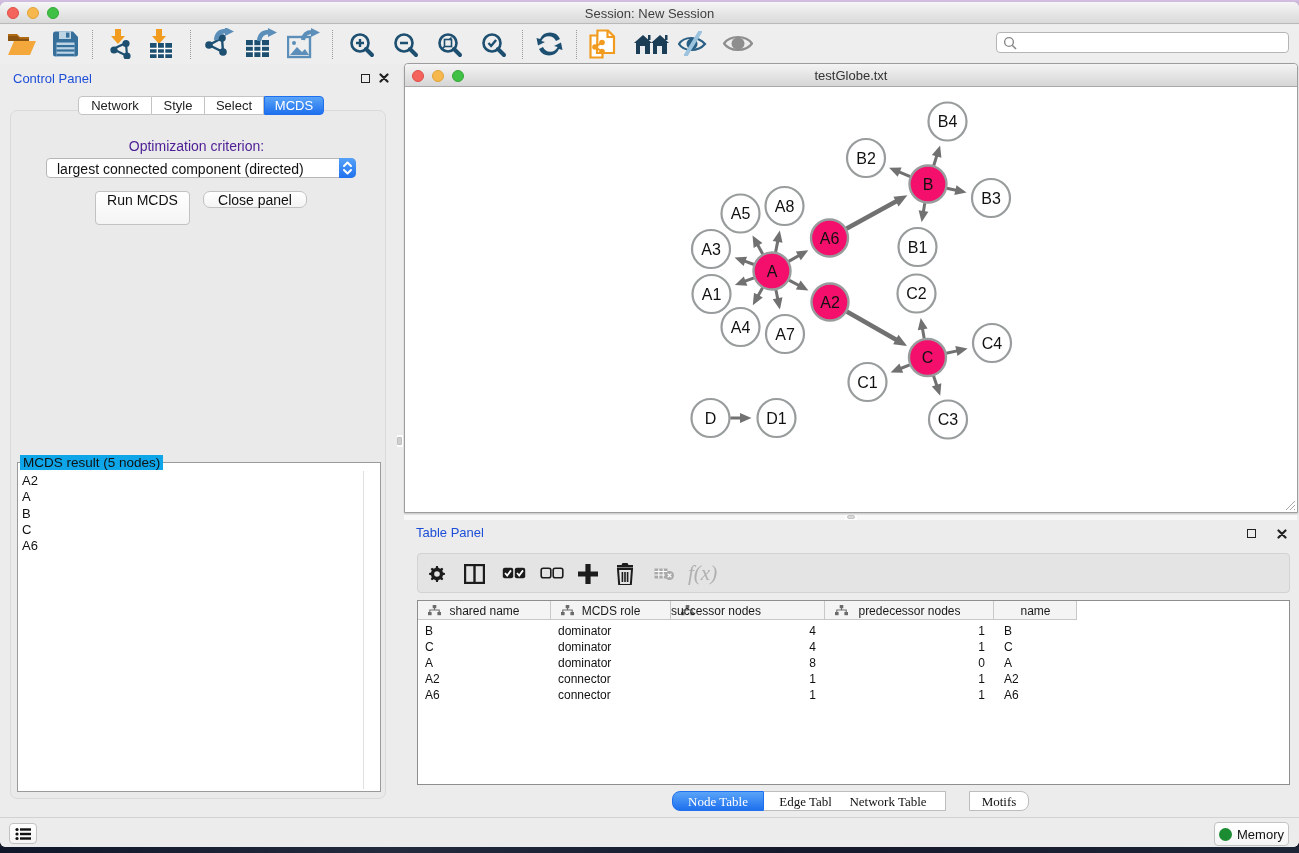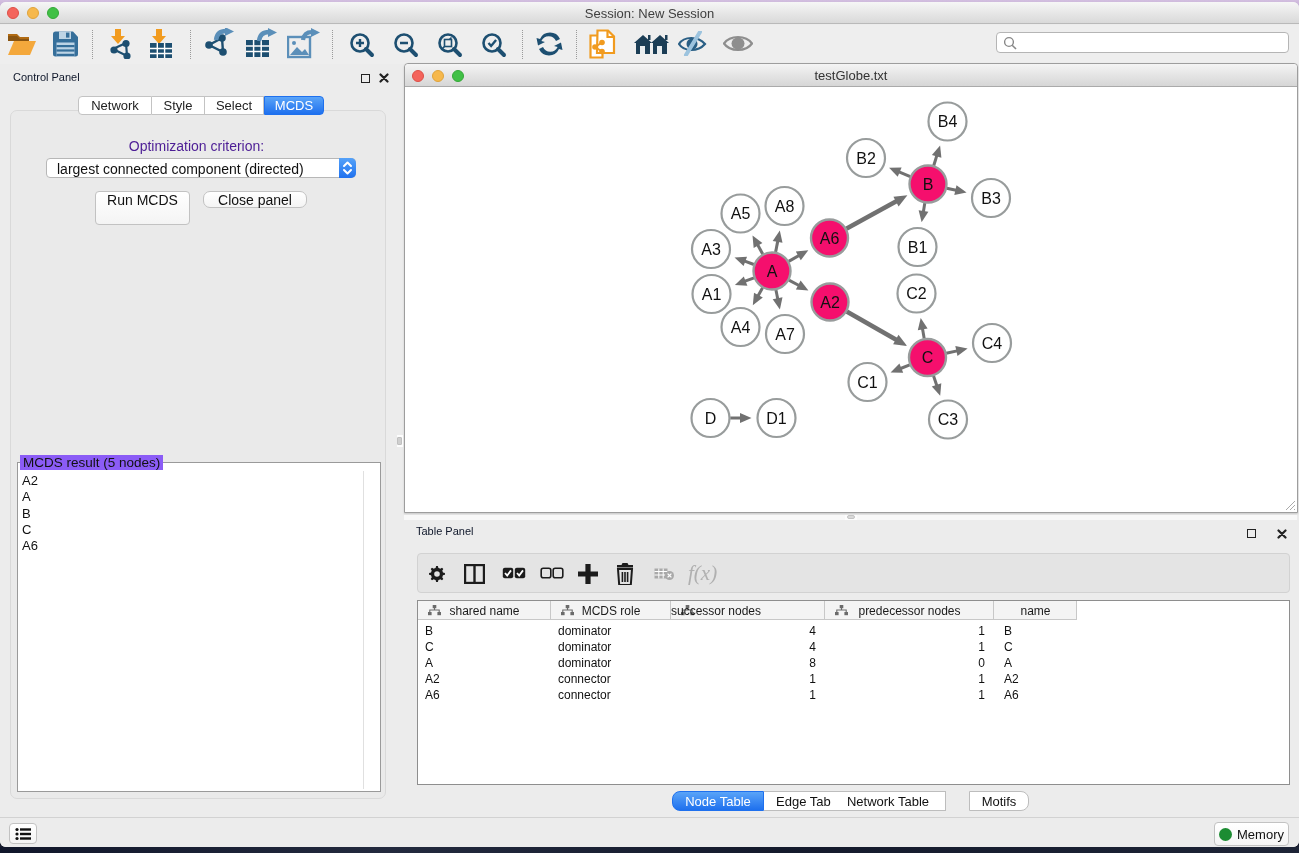--- a/index.html
+++ b/index.html
@@ -7,33 +7,33 @@
 body { font-family:"Liberation Sans", sans-serif; background:#181d2e; position:relative; }
 .abs { position:absolute; }
 #app { position:absolute; left:0; top:2px; width:1299px; height:845px; background:#ececec; border-radius:6px 6px 6px 6px; overflow:hidden; }
 #titlebar { position:absolute; left:0; top:0; width:1299px; height:22px; background:linear-gradient(#f6f6f6,#d9d9d9); border-bottom:1px solid #b9b9b9; }
 #titlebar .title { position:absolute; width:100%; text-align:center; top:4px; font-size:13px; color:#404040; }
 .tl { position:absolute; top:5px; width:12px; height:12px; border-radius:50%; }
 #toolbar { position:absolute; left:0; top:23px; width:1299px; height:39px; background:#eeeeee; }
 .sep { position:absolute; top:28px; height:30px; border-left:1px dotted #9a9a9a; }
 
 #ctrlpanel { position:absolute; left:2px; top:62px; width:389px; height:752px; }
-.panelhdr { font-size:11px; color:#0f172a;text-align:right; }
+.panelhdr { font-size:13px; color:#1d4ed8;text-align:right; }
 .tab { position:absolute; z-index:3; height:19px; background:#fff; border:1px solid #c3c3c3; font-size:13px; color:#222; text-align:center; line-height:18px; }
 .tabsel { background:linear-gradient(#5aa4f8,#1e70ee); color:#fff; border-color:#1e70ee; }
 #ctrlbox { position:absolute; left:8px; top:46px; width:376px; height:689px; background:#eaeaea; border:1px solid #d9d9d9; border-radius:7px; }
 .btn { position:absolute; background:linear-gradient(#ffffff,#f4f4f4); border:1px solid #c2c2c2; border-radius:4px; font-size:14px; color:#111; text-align:center; }
 #netwin { position:absolute; left:404px; top:61px; width:894px; height:450px; background:#fff; border:1px solid #9d9d9d; border-radius:4px 4px 0 0; box-shadow:0 1px 2px rgba(0,0,0,0.15); }
 #netwin .wtitle { position:absolute; left:0; top:0; width:100%; height:23px; background:linear-gradient(#f4f4f4,#d6d6d6); border-bottom:1px solid #aaa; border-radius:4px 4px 0 0; }
 #netwin .wtitle .t { position:absolute; width:100%; text-align:center; top:4px; font-size:13px; color:#333; }
 #tablepanel { position:absolute; left:404px; top:521px; width:895px; height:293px; }
 #tabletoolbar { position:absolute; left:13px; top:30px; width:873px; height:40px; background:#e4e4e4; border:1px solid #d2d2d2; border-radius:4px; }
 #thetable { position:absolute; left:13px; top:77px; width:873px; height:185px; background:#fff; border:1px solid #8e8e8e; font-size:12px; }
 #statusbar { position:absolute; left:0; top:815px; width:1299px; height:30px; background:#ececec; border-top:1px solid #d2d2d2; }
-.btab { position:absolute; top:0; height:20px; background:#fff; border:1px solid #bdbdbd; font-size:13px; color:#111; text-align:center; line-height:19px; }
+.btab { position:absolute; top:0; height:20px; background:#fff; border:1px solid #bdbdbd; font-size:13px; color:#111; text-align:center; line-height:19px;font-family:Liberation Serif, serif; }
 text { font-family:"Liberation Sans", sans-serif; }
 </style>
 </head>
 <body>
 
 <div class="abs" style="left:0;top:0;width:1299px;height:12px;background:linear-gradient(#d3bfe0,#b9a2cb);"></div>
 <div class="abs" style="left:0;top:847px;width:1299px;height:6px;background:linear-gradient(90deg,#10162a,#232a3e 30%,#141a2c 60%,#1d2436);"></div>
 
 <div id="app">
   <div id="titlebar">
@@ -196,21 +196,21 @@
         <svg width="17" height="20" viewBox="0 0 17 20">
             <path d="M5 8 L8.5 4.5 L12 8" stroke="#fff" stroke-width="2" fill="none" stroke-linecap="round" stroke-linejoin="round"></path>
             <path d="M5 12 L8.5 15.5 L12 12" stroke="#fff" stroke-width="2" fill="none" stroke-linecap="round" stroke-linejoin="round"></path>
           </svg>
       </div>
     </div>
     <div class="btn" style="left:93px;top:127px;width:95px;height:34px;line-height:16px;">Run MCDS</div>
     <div class="btn" style="left:201px;top:127px;width:104px;height:17px;line-height:16px;border-radius:7px;">Close panel</div>
 
     <div class="abs" style="left:15px;top:398px;width:364px;height:330px;border:1px solid #9a9a9a;background:#fff;">
-      <div class="abs" style="left:2px;top:-8px;background:#8b5cf6;padding:0 3px;font-size:13.5px;color:#111;">MCDS result (5 nodes)</div>
+      <div class="abs" style="left:2px;top:-8px;background:#0ea5e9;padding:0 3px;font-size:13.5px;color:#111;">MCDS result (5 nodes)</div>
       <div class="abs" style="right:16px;top:8px;bottom:2px;border-left:1px solid #e0e0e0;"></div>
       <div class="abs" style="left:4px;top:10px;font-size:13px;color:#111;line-height:16.3px;">A2<br>A<br>B<br>C<br>A6</div>
     </div>
   </div>
 
   <div id="netwin">
     <div class="wtitle">
       <div class="tl" style="left:7px;top:6px;background:#f4645c;border:1px solid #dd4f47;"></div>
       <div class="tl" style="left:27px;top:6px;background:#f6b84c;border:1px solid #e0a33a;"></div>
       <div class="tl" style="left:47px;top:6px;background:#41c046;border:1px solid #34a838;"></div>

